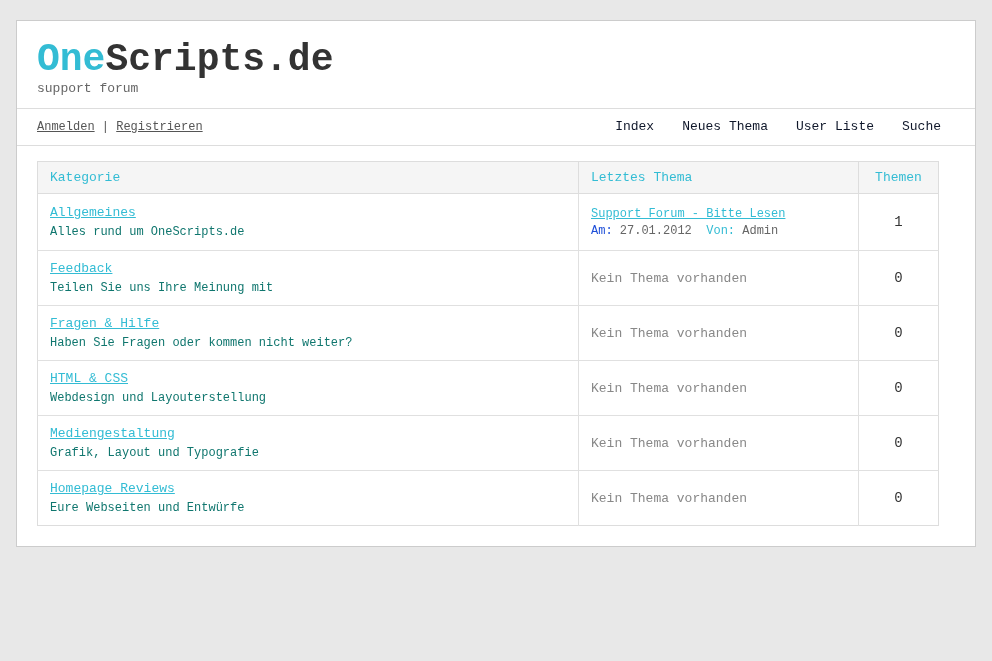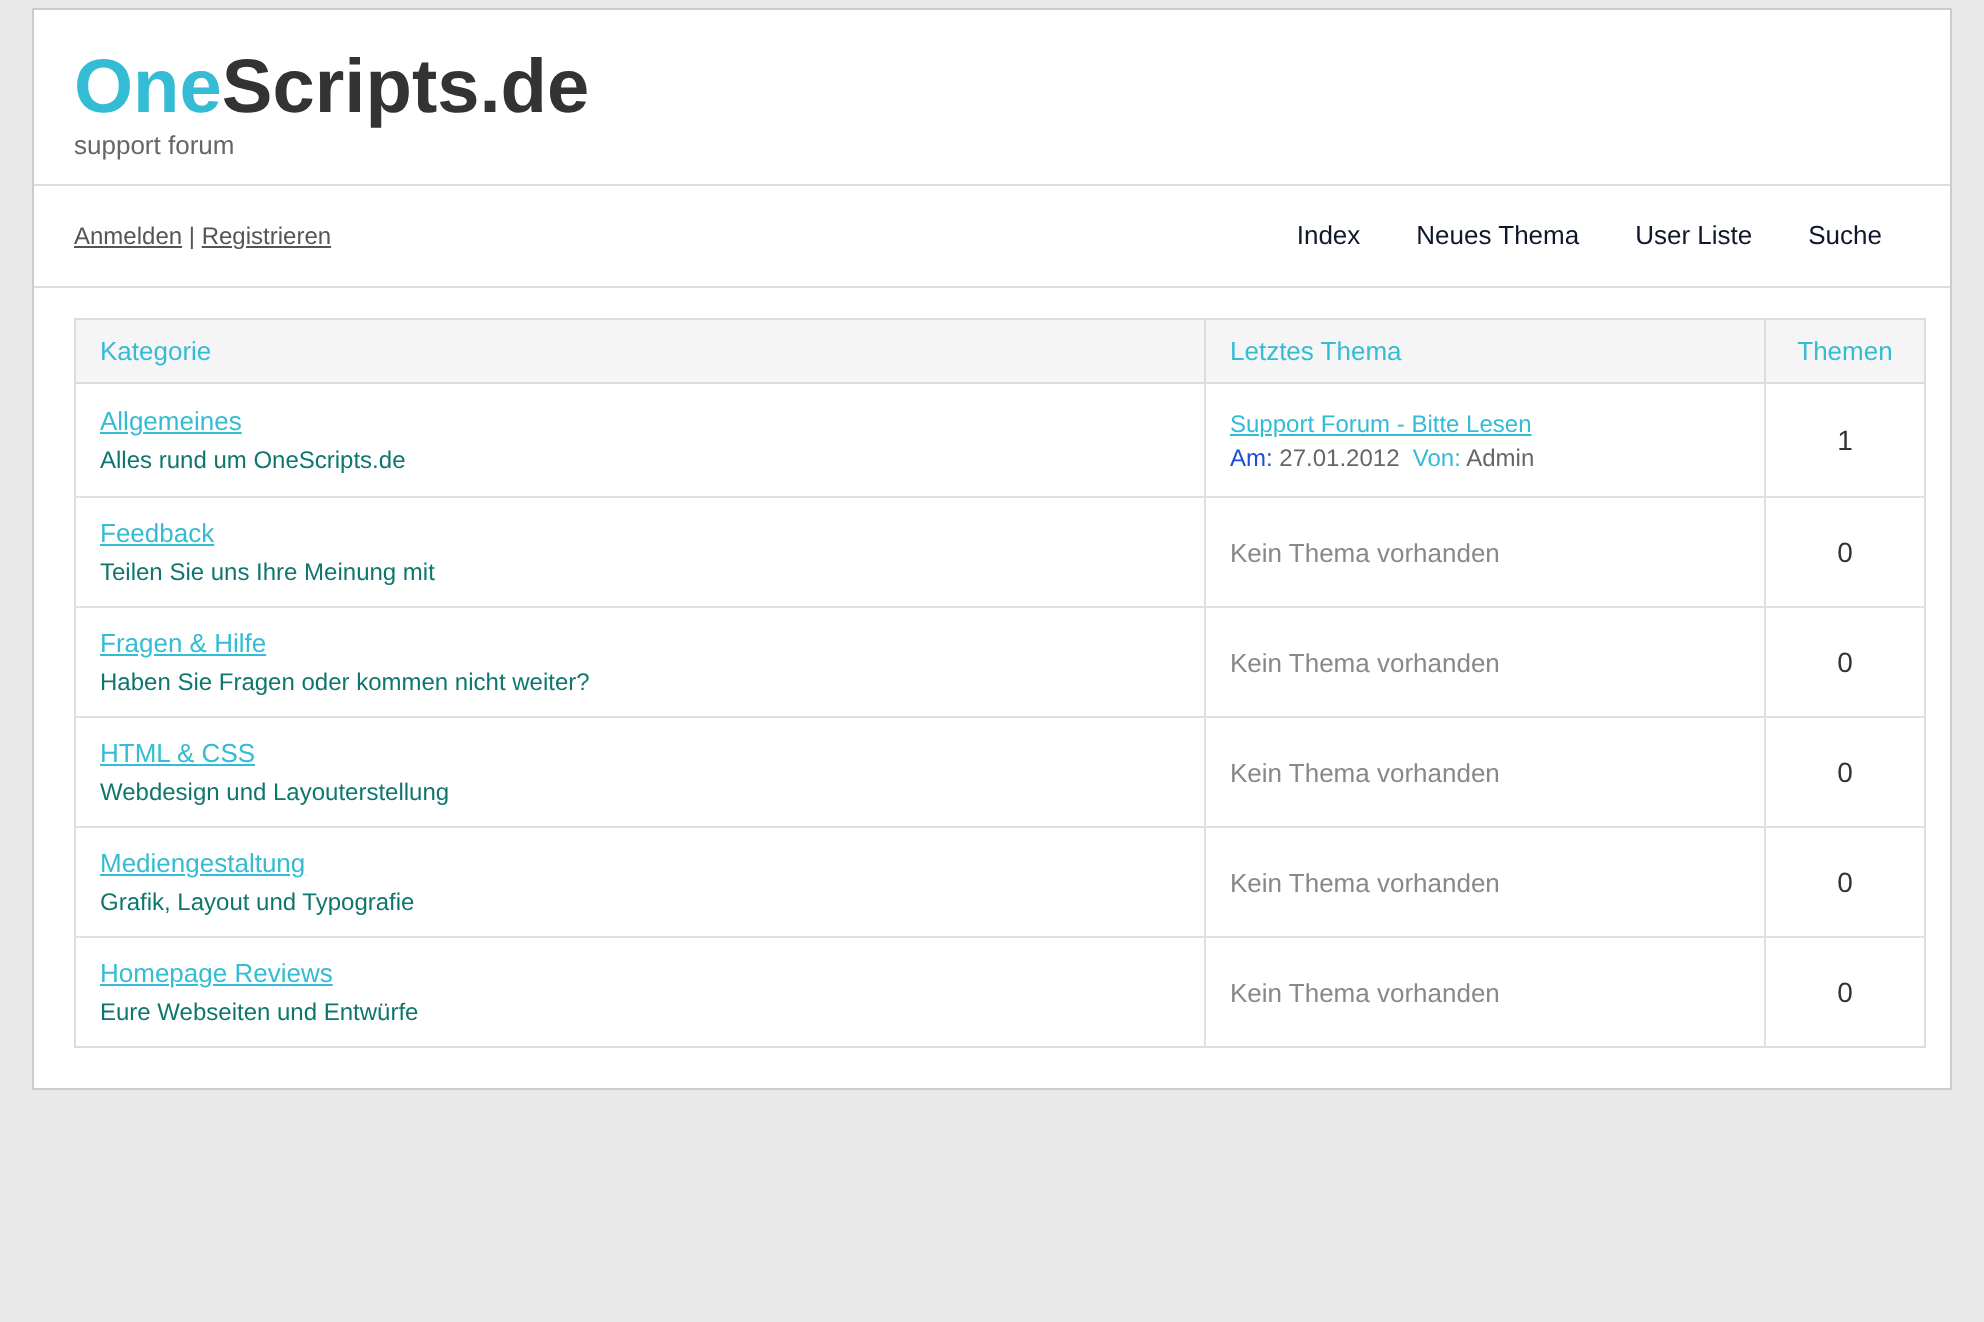--- a/index.html
+++ b/index.html
@@ -4,23 +4,24 @@
   <style>
     * { margin: 0; padding: 0; box-sizing: border-box; }
     body {
       background: #e8e8e8;
       font-family: Arial, Helvetica, sans-serif;
       font-size: 13px;
       color: #333;
     }
     #wrapper {
       width: 960px;
-      margin: 4px auto;
+      margin: 20px auto;
       background: #fff;
       border: 1px solid #ccc;
+      font-family: Liberation Mono, monospace;
     }
     
     #header {
       padding: 20px 20px 10px 20px;
       background: #fff;
     }
     #logo {
       display: inline-block;
       margin-bottom: 2px;
     }
@@ -44,21 +45,21 @@
     }
     
     #navbar {
       background: #fff;
       border-top: 1px solid #ddd;
       border-bottom: 1px solid #ddd;
       padding: 0 20px;
       display: flex;
       justify-content: space-between;
       align-items: center;
-      height: 52px;
+      height: 38px;
     }
     #nav-left {
       font-size: 12px;
       color: #555;
     }
     #nav-left a {
       color: #555;
       text-decoration: underline;
     }
     #nav-right {
@@ -69,21 +70,21 @@
       padding: 0 14px;
       font-size: 13px;
       color: #0f172a;
       text-decoration: none;
       cursor: pointer;
       line-height: 38px;
       display: block;
     }
     
     #content {
-      padding: 0 12px 20px 20px;
+      padding: 0 36px 20px 20px;
     }
     
     .forum-table {
       width: 100%;
       border-collapse: collapse;
       margin-top: 15px;
     }
     .forum-table thead tr {
       background: #f5f5f5;
       border: 1px solid #ddd;

